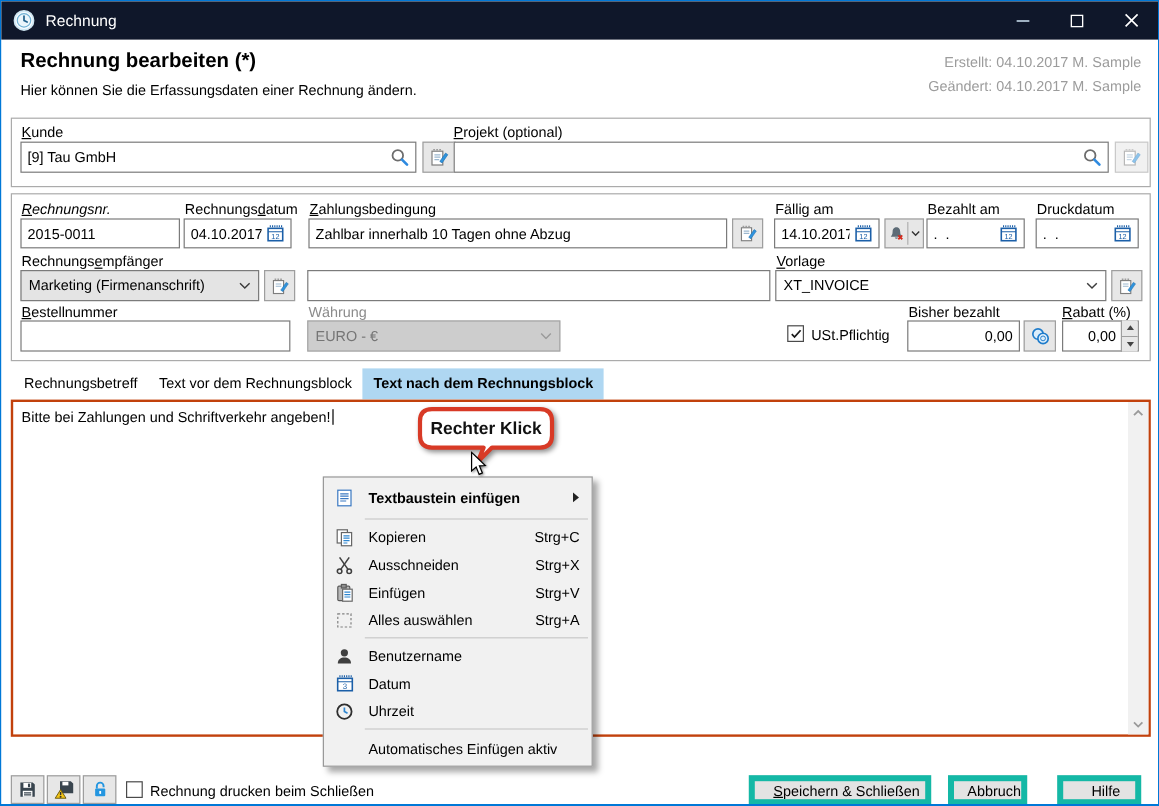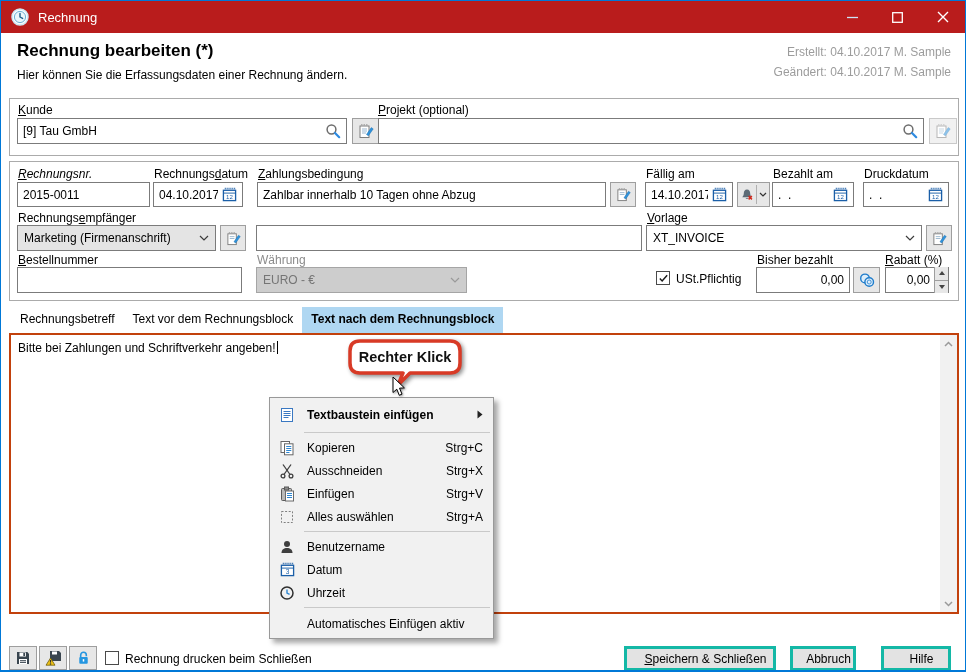--- a/index.html
+++ b/index.html
@@ -1,18 +1,18 @@
 <!DOCTYPE html>
 <html><head>
 <meta charset="utf-8">
 <style>
   html,body{margin:0;padding:0;background:#d8d8d8;font-family:"Liberation Sans",sans-serif;}
   .window{position:relative;width:966px;height:672px;background:#fff;border:1px solid #0078d7;border-bottom-width:2px;box-sizing:border-box;overflow:hidden;font-size:12px;color:#000;}
   
-  .titlebar{position:absolute;left:0;top:0;width:100%;height:32px;background:#b91c1c;display:flex;align-items:center;}
+  .titlebar{position:absolute;left:0;top:0;width:100%;height:32px;background:#0f172a;display:flex;align-items:center;}
   .titlebar .appico{margin-left:10px;display:flex;}
   .titlebar .ttl{color:#fff;font-size:13px;margin-left:9px;}
   .tcontrols{margin-left:auto;display:flex;height:32px;}
   .tbtn{width:45px;height:32px;display:flex;align-items:center;justify-content:center;}
   
   .pgtitle{position:absolute;left:16px;top:40px;font-size:17px;font-weight:bold;}
   .pgsub{position:absolute;left:16px;top:67px;font-size:12px;}
   .meta{position:absolute;right:14px;text-align:right;color:#9c9c9c;font-size:12px;white-space:nowrap;}
   
   .grp{position:absolute;border:1px solid #ababab;box-sizing:border-box;}
@@ -51,21 +51,21 @@
   .mi .mic{width:20px;display:flex;justify-content:center;flex:none;}
   .mi .ml{margin-left:10px;white-space:nowrap;}
   .mi .ms{margin-left:auto;}
   .msep{height:1px;background:#c9c9c9;margin:3px 3px 3px 34px;}
   
   .callout-svg{position:absolute;left:345px;top:337px;filter:drop-shadow(2px 2.5px 2px rgba(0,0,0,.45));}
   .cursor-svg{position:absolute;left:391px;top:375px;filter:drop-shadow(1px 1px 1px rgba(0,0,0,.4));z-index:9;}
   .menu{z-index:8;}
   
   .fbtn{position:absolute;top:645px;width:28px;height:24px;box-sizing:border-box;border:1px solid #9e9e9e;background:#e7e7e7;display:flex;align-items:center;justify-content:center;}
-  .btn{position:absolute;top:645px;height:25px;box-sizing:border-box;border:3px solid #14b8a6;background:#e3e3e3;font-size:12px;display:flex;align-items:center;justify-content:center;white-space:nowrap;padding-left:11px;}
+  .btn{position:absolute;top:645px;height:25px;box-sizing:border-box;border:5px solid #14b8a6;background:#e3e3e3;font-size:12px;display:flex;align-items:center;justify-content:center;white-space:nowrap;padding-left:11px;}
 </style>
 </head>
 <body>
 
 <div class="window">
 
   <div class="titlebar">
     <span class="appico">
       <svg width="18" height="18" viewBox="0 0 18 18">
           <circle cx="9" cy="9" r="8" fill="#f6fbff" stroke="#cfe6f2" stroke-width="1.5"></circle>

